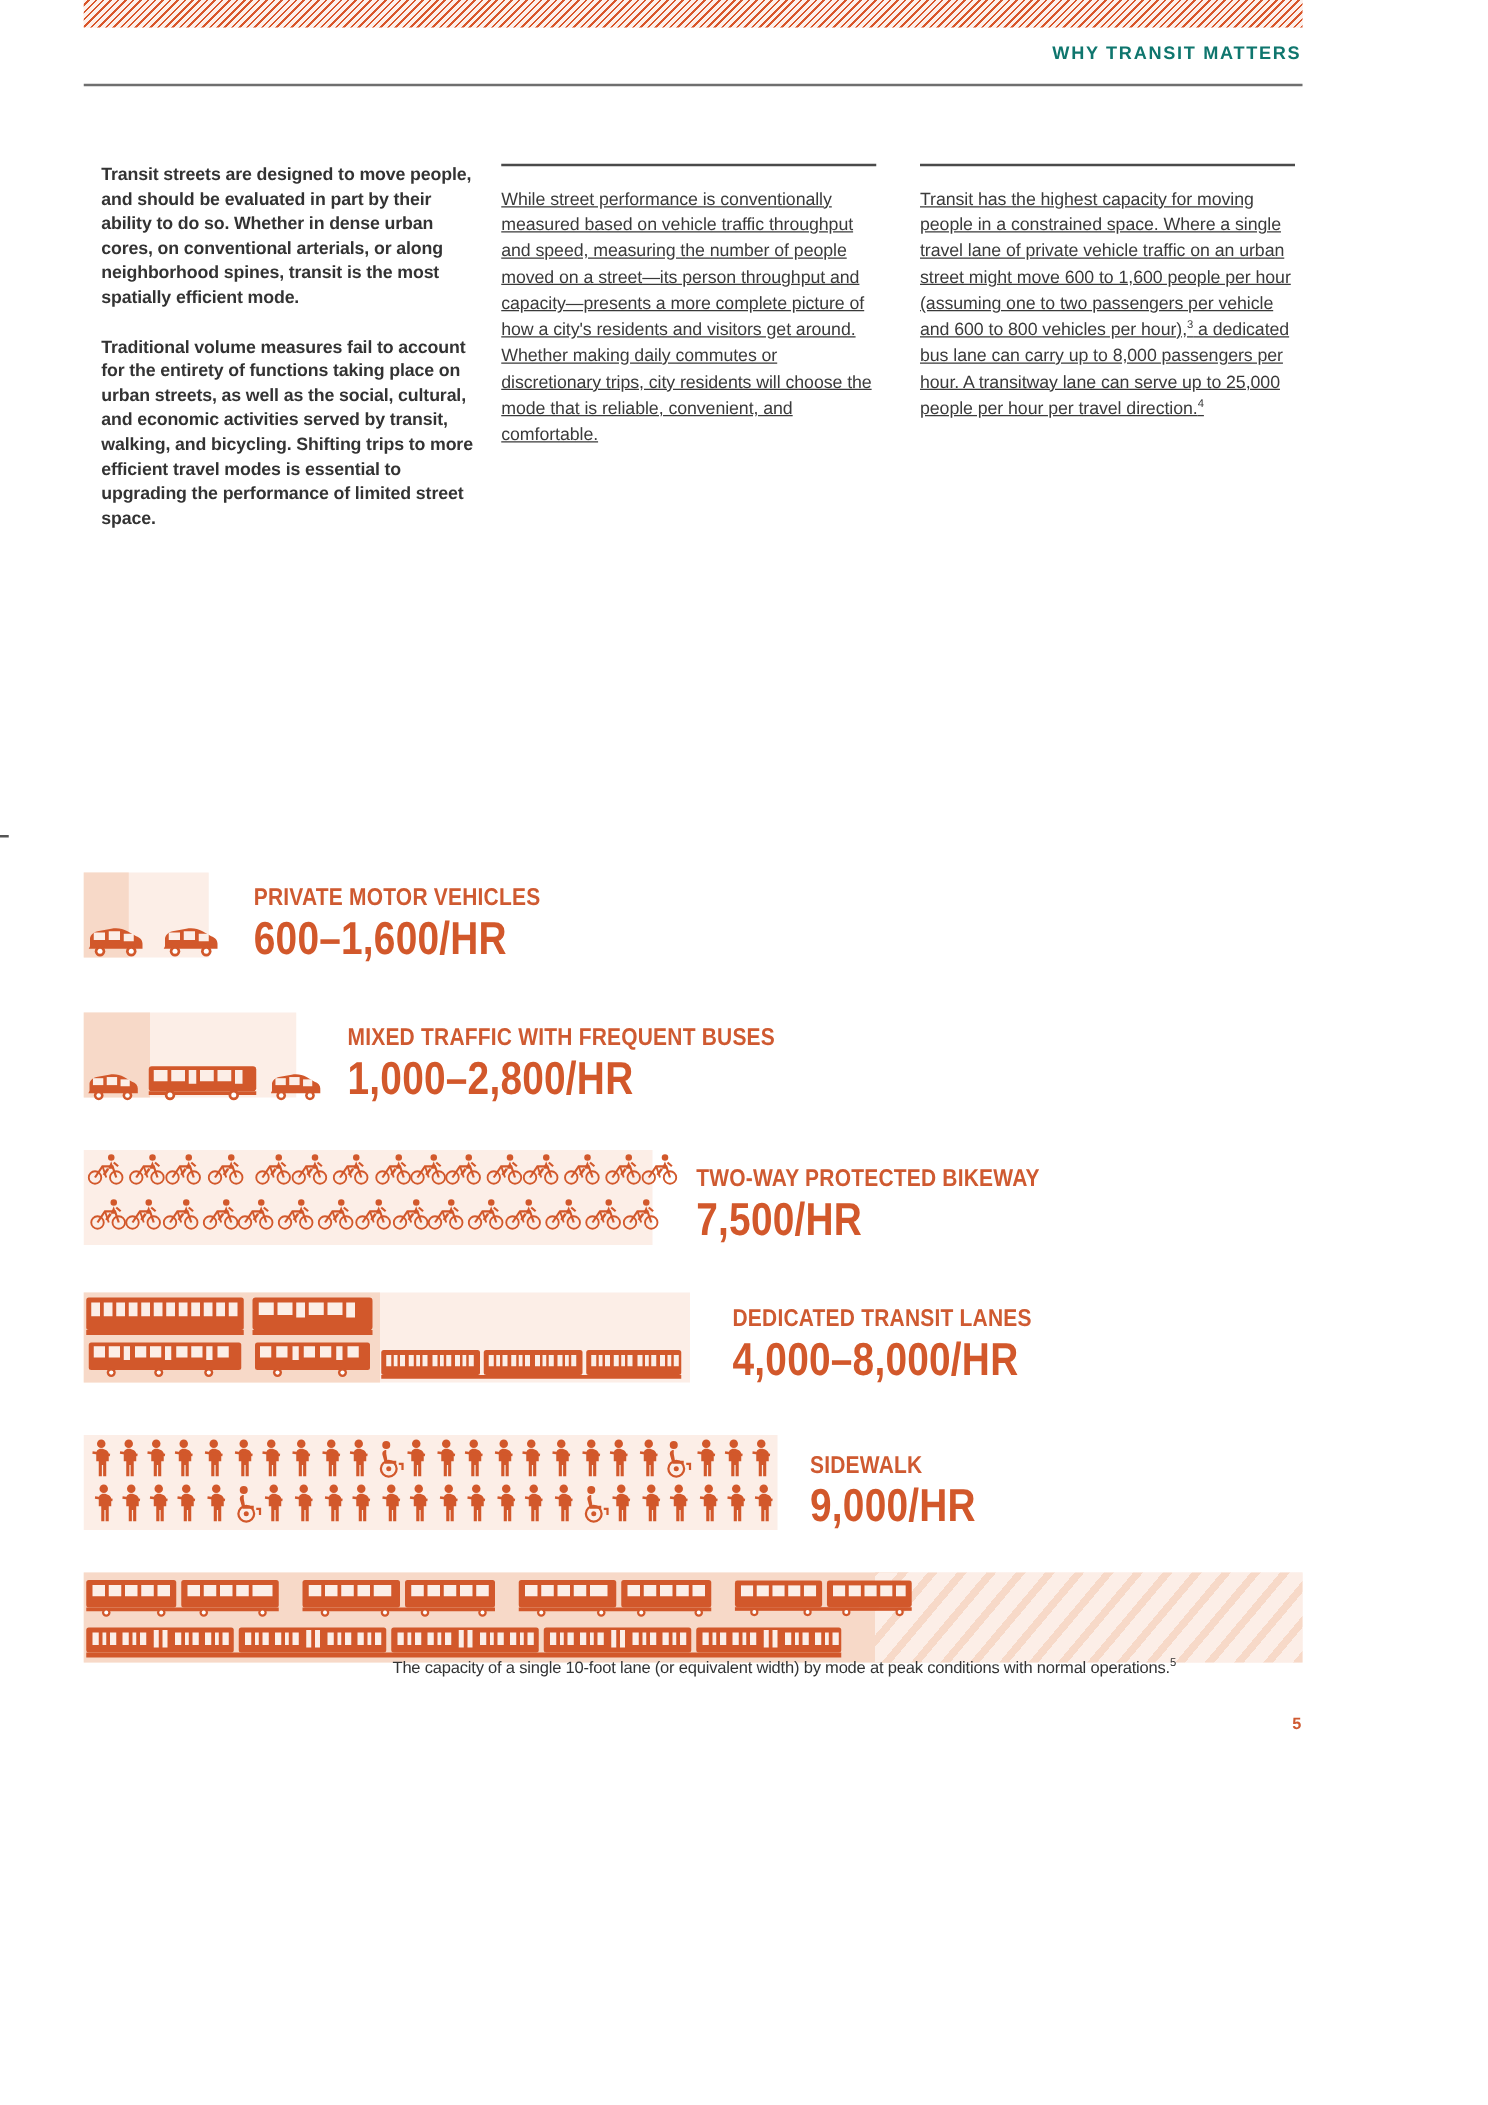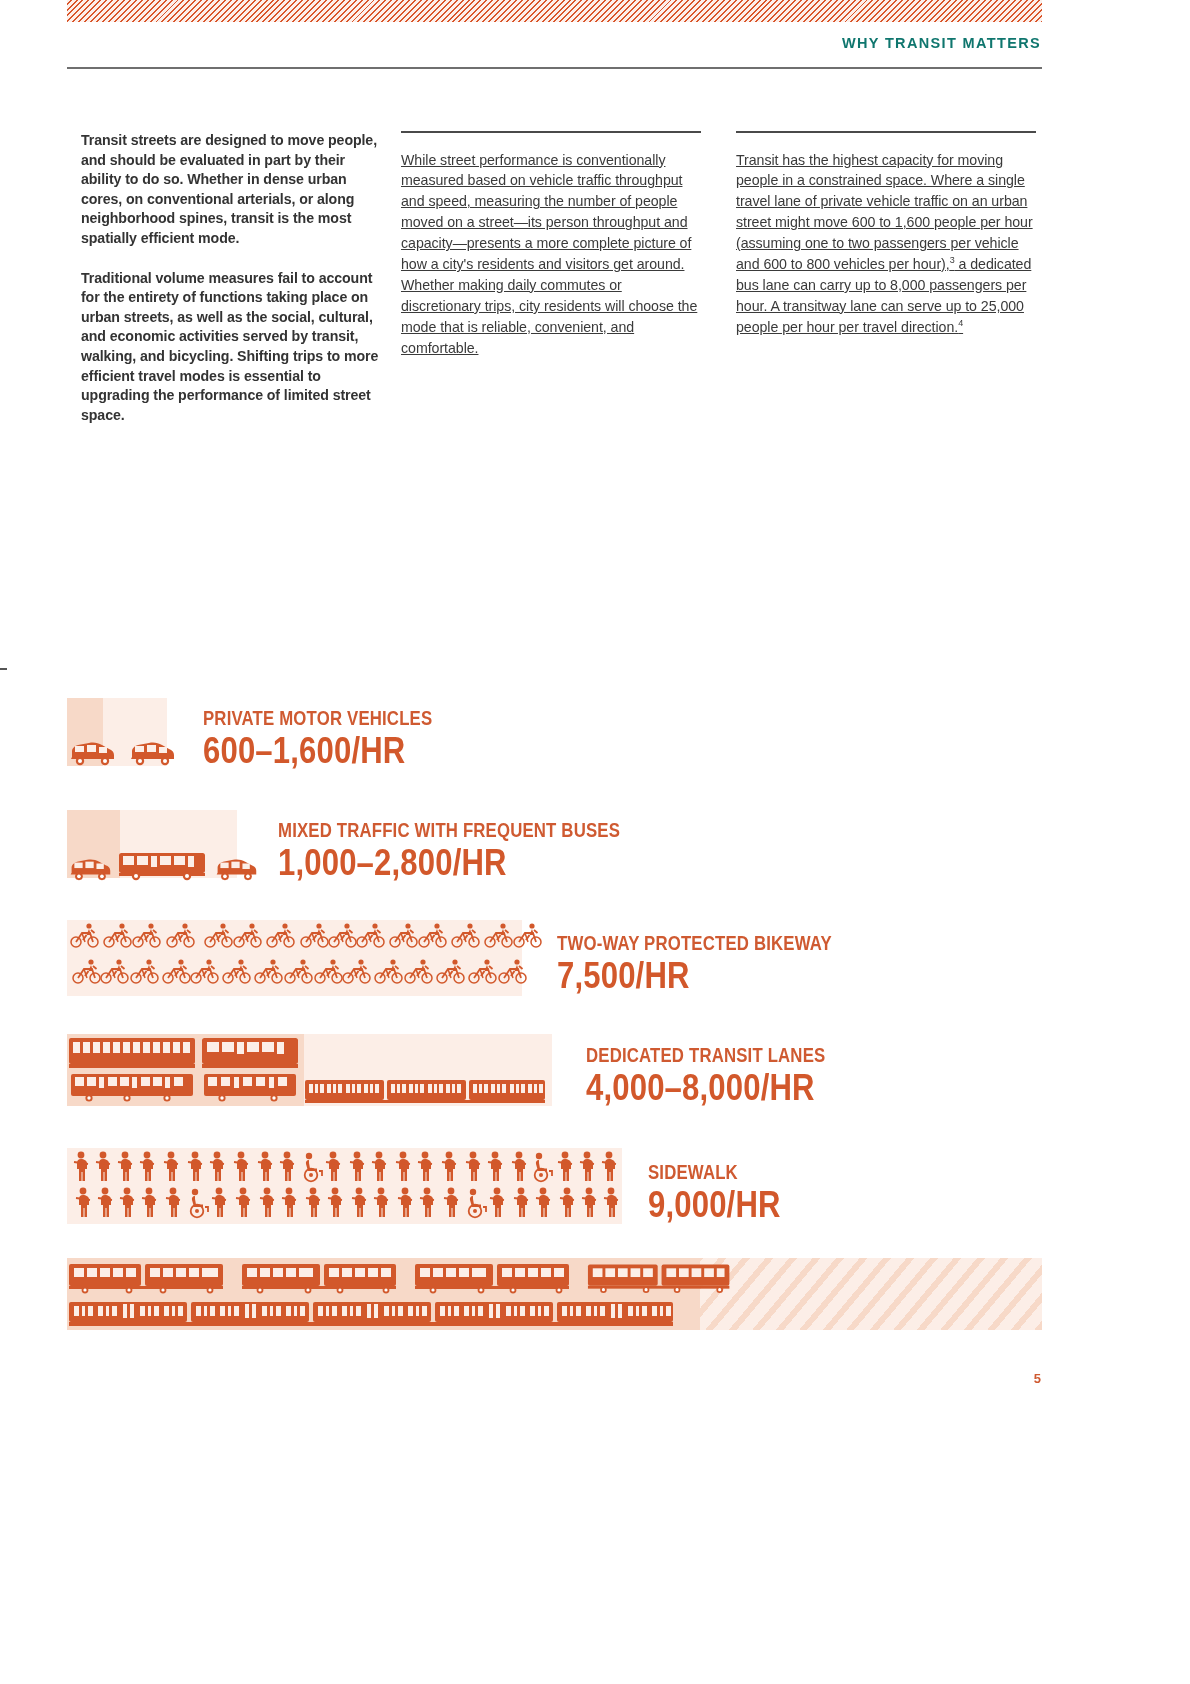--- a/index.html
+++ b/index.html
@@ -1333,16 +1333,17 @@
             </g>
             <rect x="2" y="22" width="604" height="4" fill="#d2582b"></rect>
           </svg>
         </span>
       </div>
 
     </div>
 
   </div>
 
+  <div class="caption"><span>The capacity of a single  10-foot lane (or equivalent width) by mode at peak conditions with normal operations.</span><sup>5</sup></div>
 
   <div class="folio">5</div>
 
 </div>
 
 </body></html>

